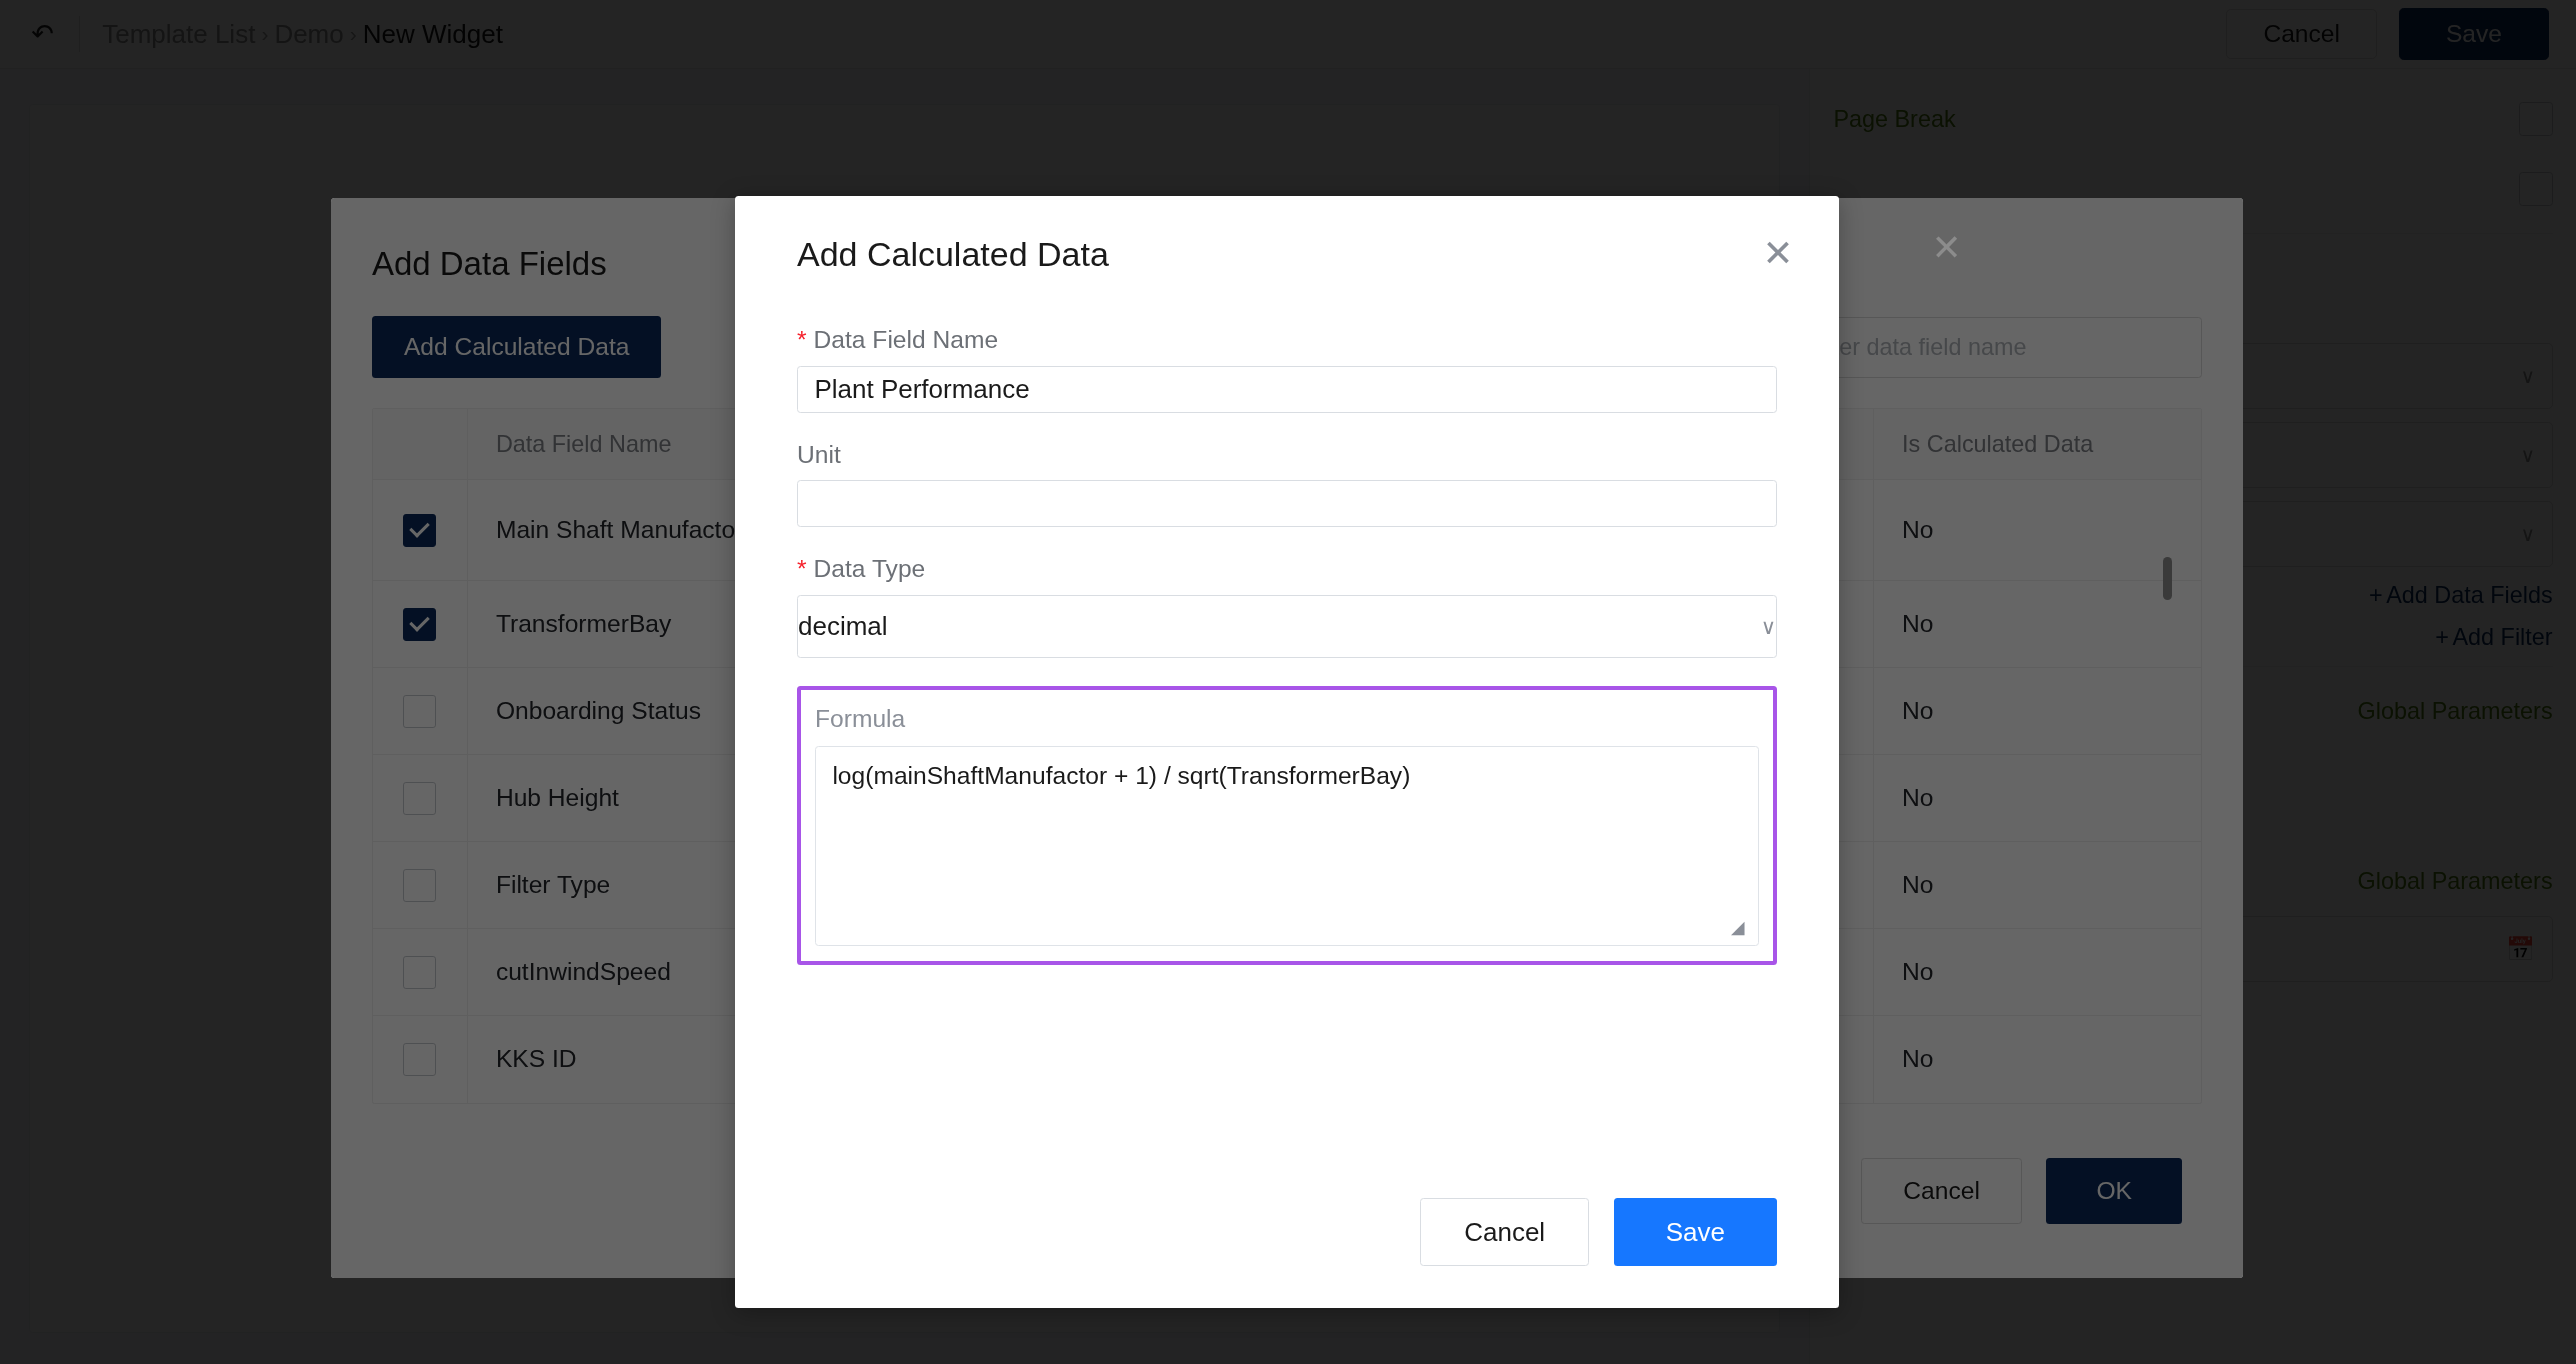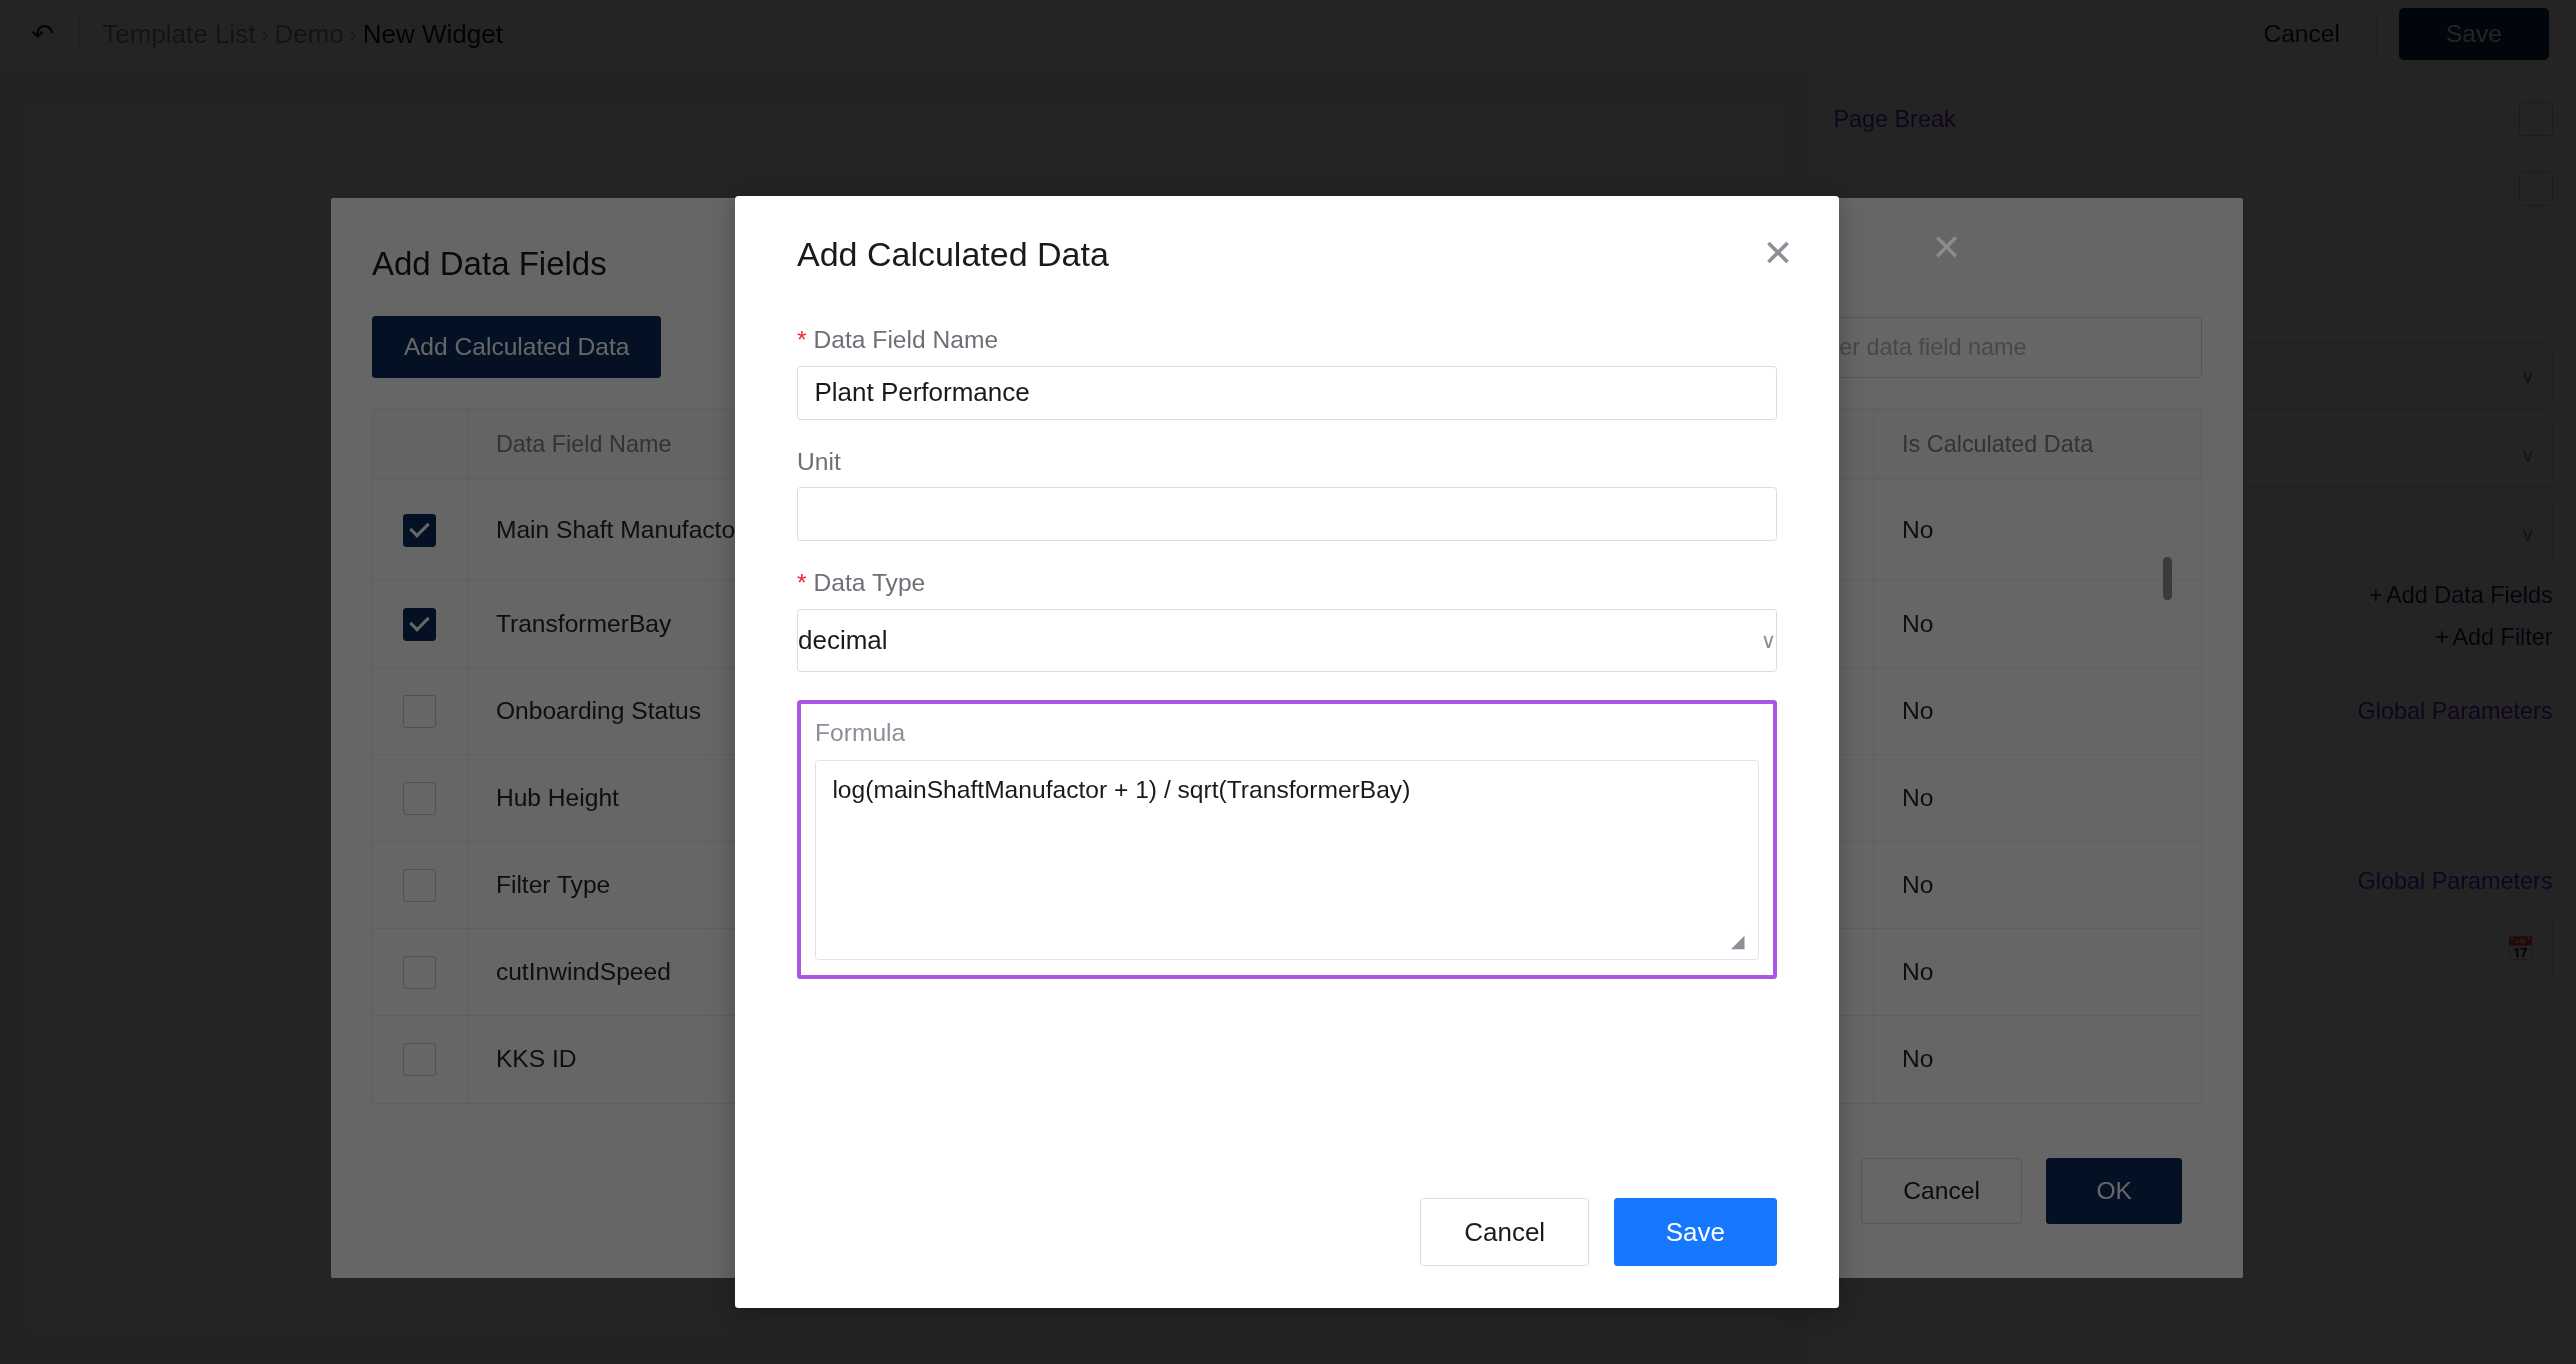--- a/index.html
+++ b/index.html
@@ -41,21 +41,21 @@
   .canvas { position: absolute; left: 0; top: 69px; right: 0; bottom: 0; background: #f7f8fa; }
   .canvas-card {
     position: absolute; left: 29px; top: 35px; width: 1751px; height: 1229px;
     background: #ffffff; border: 0.6px solid #ebedf0; border-radius: 3.5px;
   }
   .right-panel {
     position: absolute; left: 1809px; top: 0px; width: 767px; bottom: 0;
     background: #ffffff; border-left: 0.6px solid #ebedf0; padding: 15px 23.4px;
   }
   .rp-row { display: flex; align-items: center; justify-content: space-between; height: 70px; }
-  .rp-label { font-size: 23.4px; color: #6d28d9; }
+  .rp-label { font-size: 23.4px; color: #4d7c0f; }
   .rp-check {
     width: 34px; height: 34px; border: 0.6px solid #c4c7cc; border-radius: 3.5px; background: #fff;
   }
   .rp-divider { height: 0.6px; background: #ececec; margin: 9.4px 0; }
   .rp-select {
     height: 66px; border: 0.6px solid #d9d9d9; border-radius: 4.7px; background: #fff;
     display: flex; align-items: center; justify-content: space-between;
     padding: 0 16.4px; font-size: 23.4px; color: #3c3c3c; margin-bottom: 13px;
   }
   .chev { color: #8c8c8c; font-size: 20px; }
@@ -138,21 +138,21 @@
   .fg-close {
     position: absolute; right: 43px; top: 235px; font-size: 37px; color: #8a8f98;
     width: 42px; height: 42px; display: flex; align-items: center; justify-content: center;
     line-height: 1;
   }
   .fg-title { position: absolute; left: 62px; top: 237px; font-size: 34px; color: #1a1a1a; }
   .fg-body { position: absolute; left: 62px; right: 62px; top: 328px; }
   .field-label { font-size: 24.6px; color: #6c7076; margin-bottom: 11.7px; display: flex; align-items: center; }
   .req { color: #f5222d; font-size: 24.6px; margin-right: 7px; line-height: 1; }
   .field-input {
-    width: 100%; height: 54px; border: 0.6px solid #d9dde2; border-radius: 3.5px;
+    width: 100%; height: 47px; border: 0.6px solid #d9dde2; border-radius: 3.5px;
     display: flex; align-items: center; padding: 0 16.4px;
     font-size: 26px; color: #1a1a1a; background: #fff;
   }
   .field-input.empty { color: #b0b4ba; }
   .field-group { margin-bottom: 28px; }
   .field-select {
     width: 100%; height: 63px; border: 0.6px solid #d9dde2; border-radius: 3.5px;
     display: flex; align-items: center; justify-content: space-between;
     padding: 0 0; font-size: 26px; color: #1a1a1a; background: #fff;
   }

